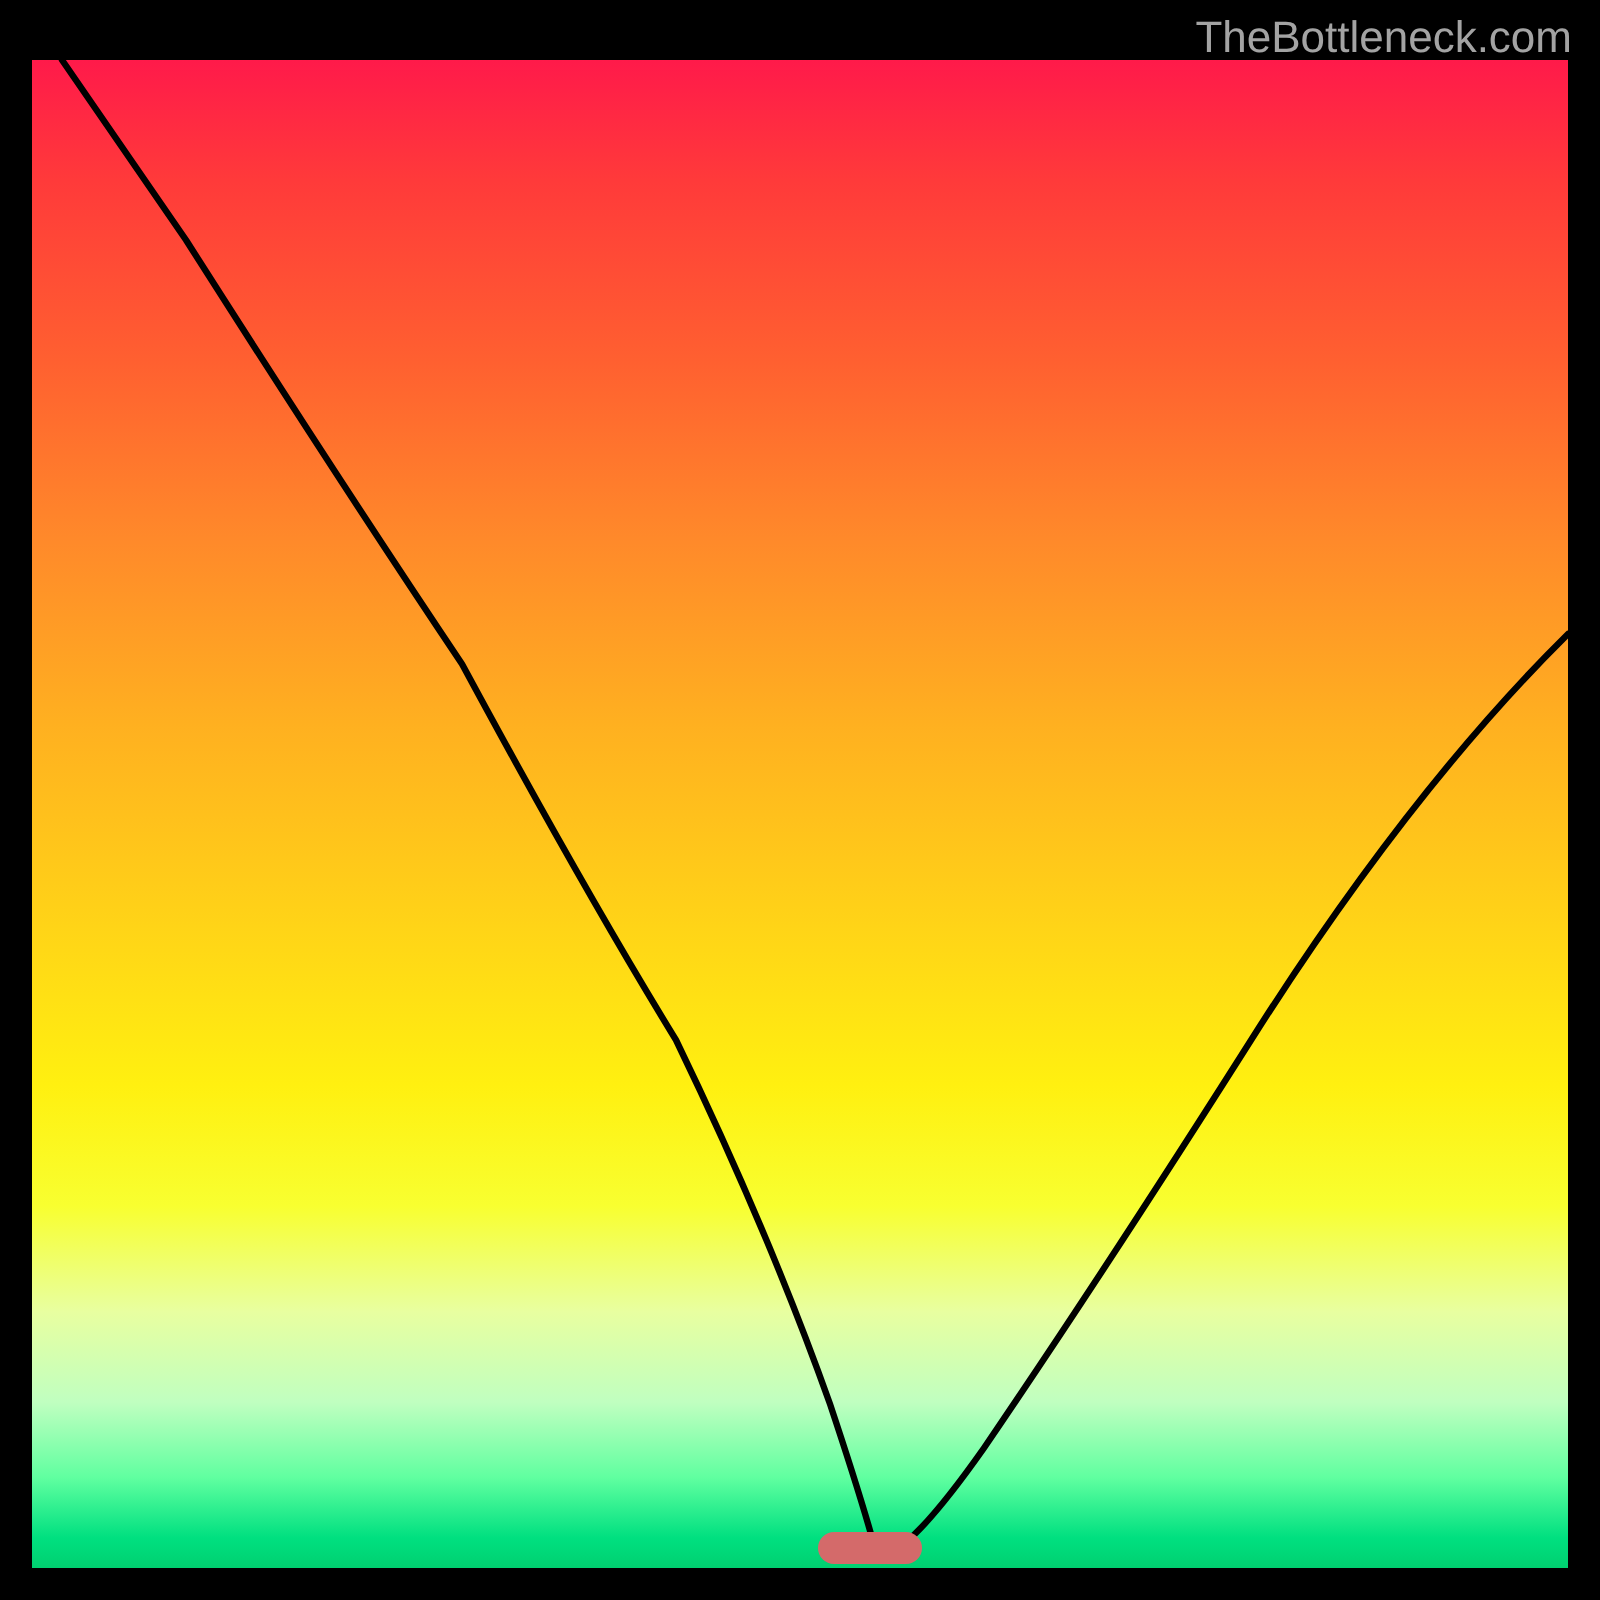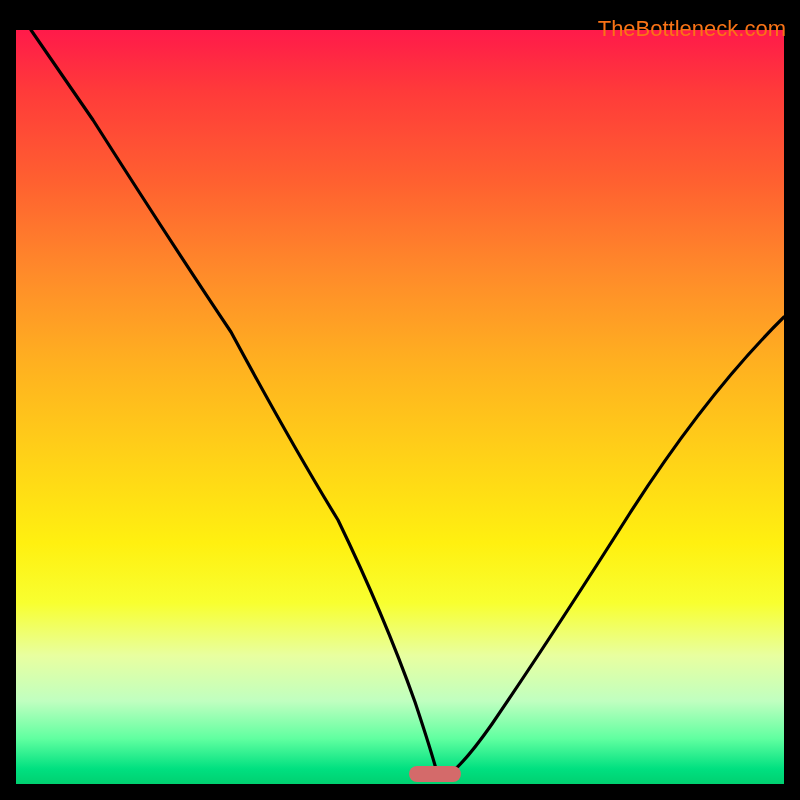--- a/index.html
+++ b/index.html
@@ -11,23 +11,23 @@
     position: relative;
   }
   .chart-container {
     width: 800px;
     height: 800px;
     position: relative;
     background: #000;
   }
   .watermark {
     position: absolute;
-    top: 16px;
+    top: 6px;
     right: 14px;
-    color: #f97316;
+    color: #a3a3a3;
     font-size: 22px;
     font-weight: 500;
     z-index: 10;
   }
   .plot-area {
     position: absolute;
     left: 16px;
     top: 30px;
     right: 16px;
     bottom: 16px;

